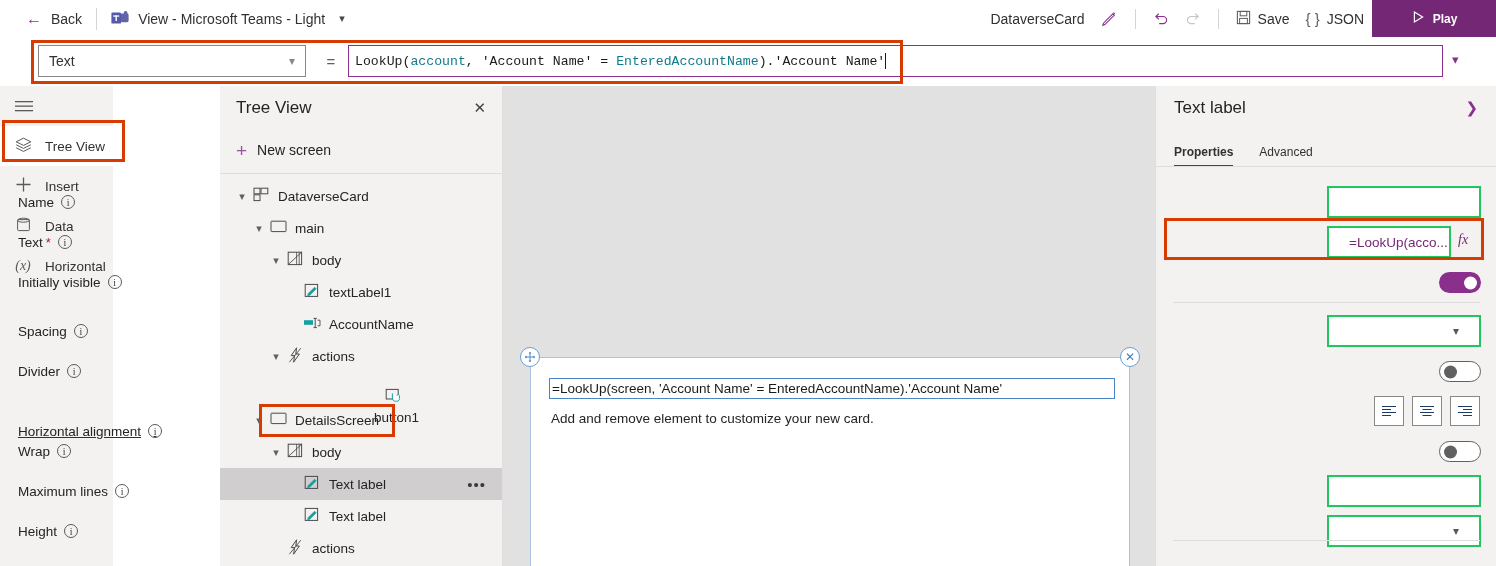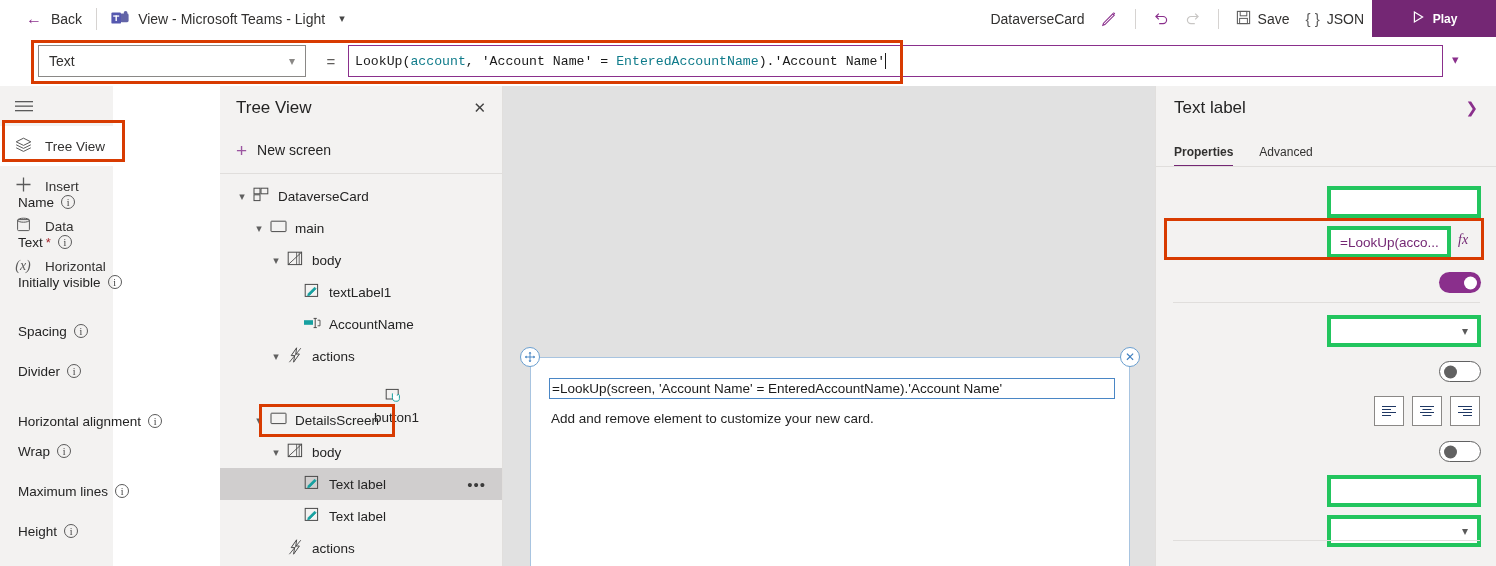--- a/index.html
+++ b/index.html
@@ -202,22 +202,22 @@
     padding-left: 18px; font-size: 13.5px; color: #242424;
   }
   .req { color: #a4262c; font-size: 13px; margin-left: -4px; }
   .infoi {
     width: 14px; height: 14px; border-radius: 50%; border: 1px solid #5a5a5a;
     display: inline-flex; align-items: center; justify-content: center;
     font-size: 10px; color: #3a3a3a; font-family: "Liberation Serif", serif; cursor: pointer;
   }
   .pfield {
     position: absolute; left: 1327px; width: 154px; height: 32px;
-    background: #ffffff; border: 4px solid #22c55e;
-    display: flex; align-items: center; padding: 0 9px; font-size: 13.5px;
+    background: #ffffff; border: 2px solid #22c55e;
+    display: flex; align-items: center; padding: 0 20px; font-size: 13.5px;
   }
   .pfield .chev { margin-left: auto; color: #5a5a5a; font-size: 12px; }
   .pfield .val { color: #742774; }
   .fx {
     position: absolute; left: 1458px; font-size: 14px; color: #742774;
     font-family: "Liberation Serif", serif; font-style: italic; cursor: pointer;
   }
   .toggle {
     position: absolute; left: 1439px; width: 42px; height: 21px; border-radius: 11px;
     cursor: pointer;
@@ -556,21 +556,21 @@
       </div>
       <div class="prow" style="top: 351px;">
         <div class="plabel">
           <span>Divider</span>
           <span class="infoi">i</span>
         </div>
       </div>
       <div class="toggle off" style="top: 361px;">
         <span class="knob"></span>
       </div>
-      <div class="prow" style="top: 401px;">
+      <div class="prow" style="top: 411px; text-decoration: underline;">
         <div class="plabel">
           <span>Horizontal alignment</span>
           <span class="infoi">i</span>
         </div>
       </div>
       <div class="align-group" style="top: 396px;">
         <div class="align-btn">
           <svg width="16" height="13" viewBox="0 0 16 13">
             <path d="M1 1.5h14M1 4.5h9M1 7.5h14M1 10.5h9" stroke="#1f3864" stroke-width="1.1"></path>
           </svg>

